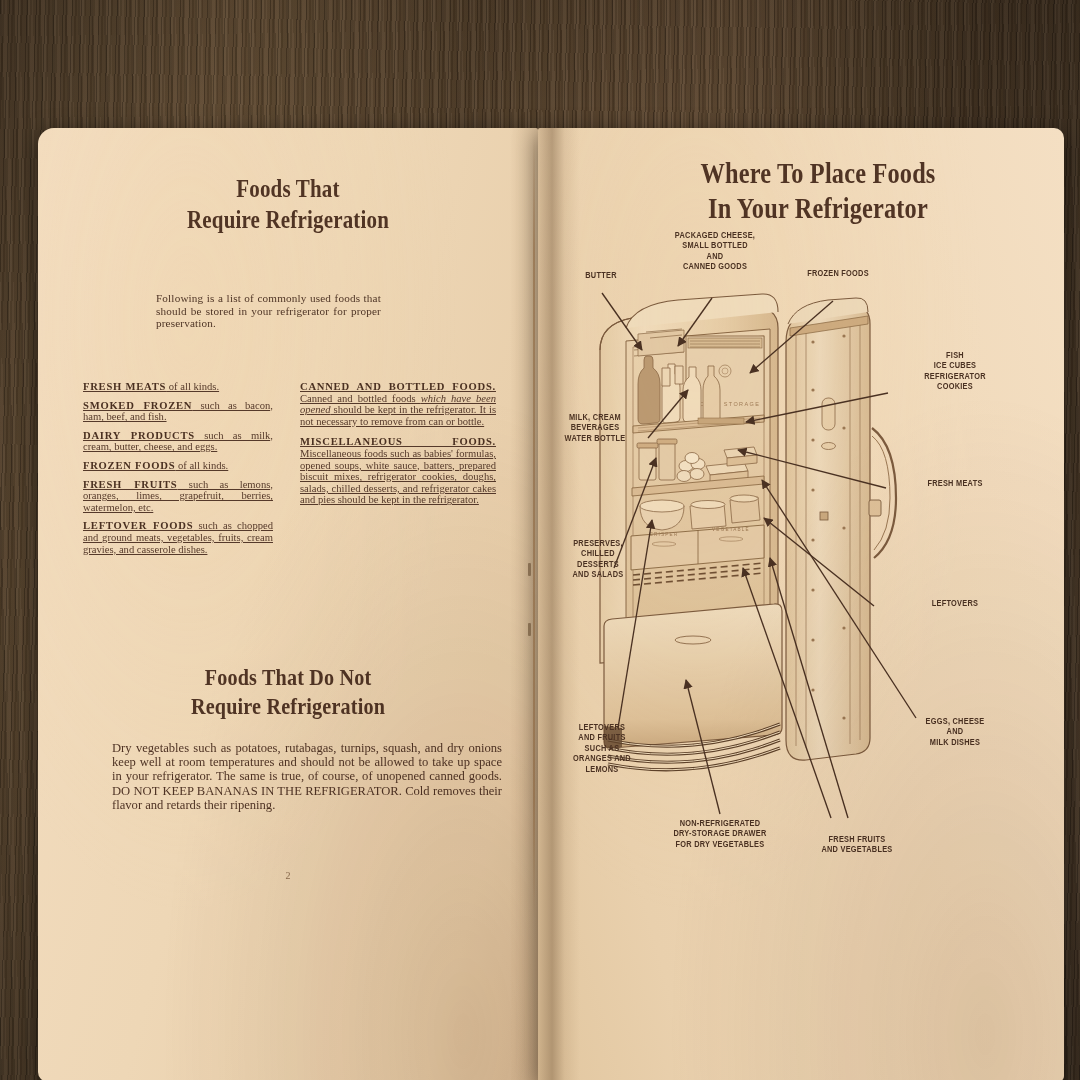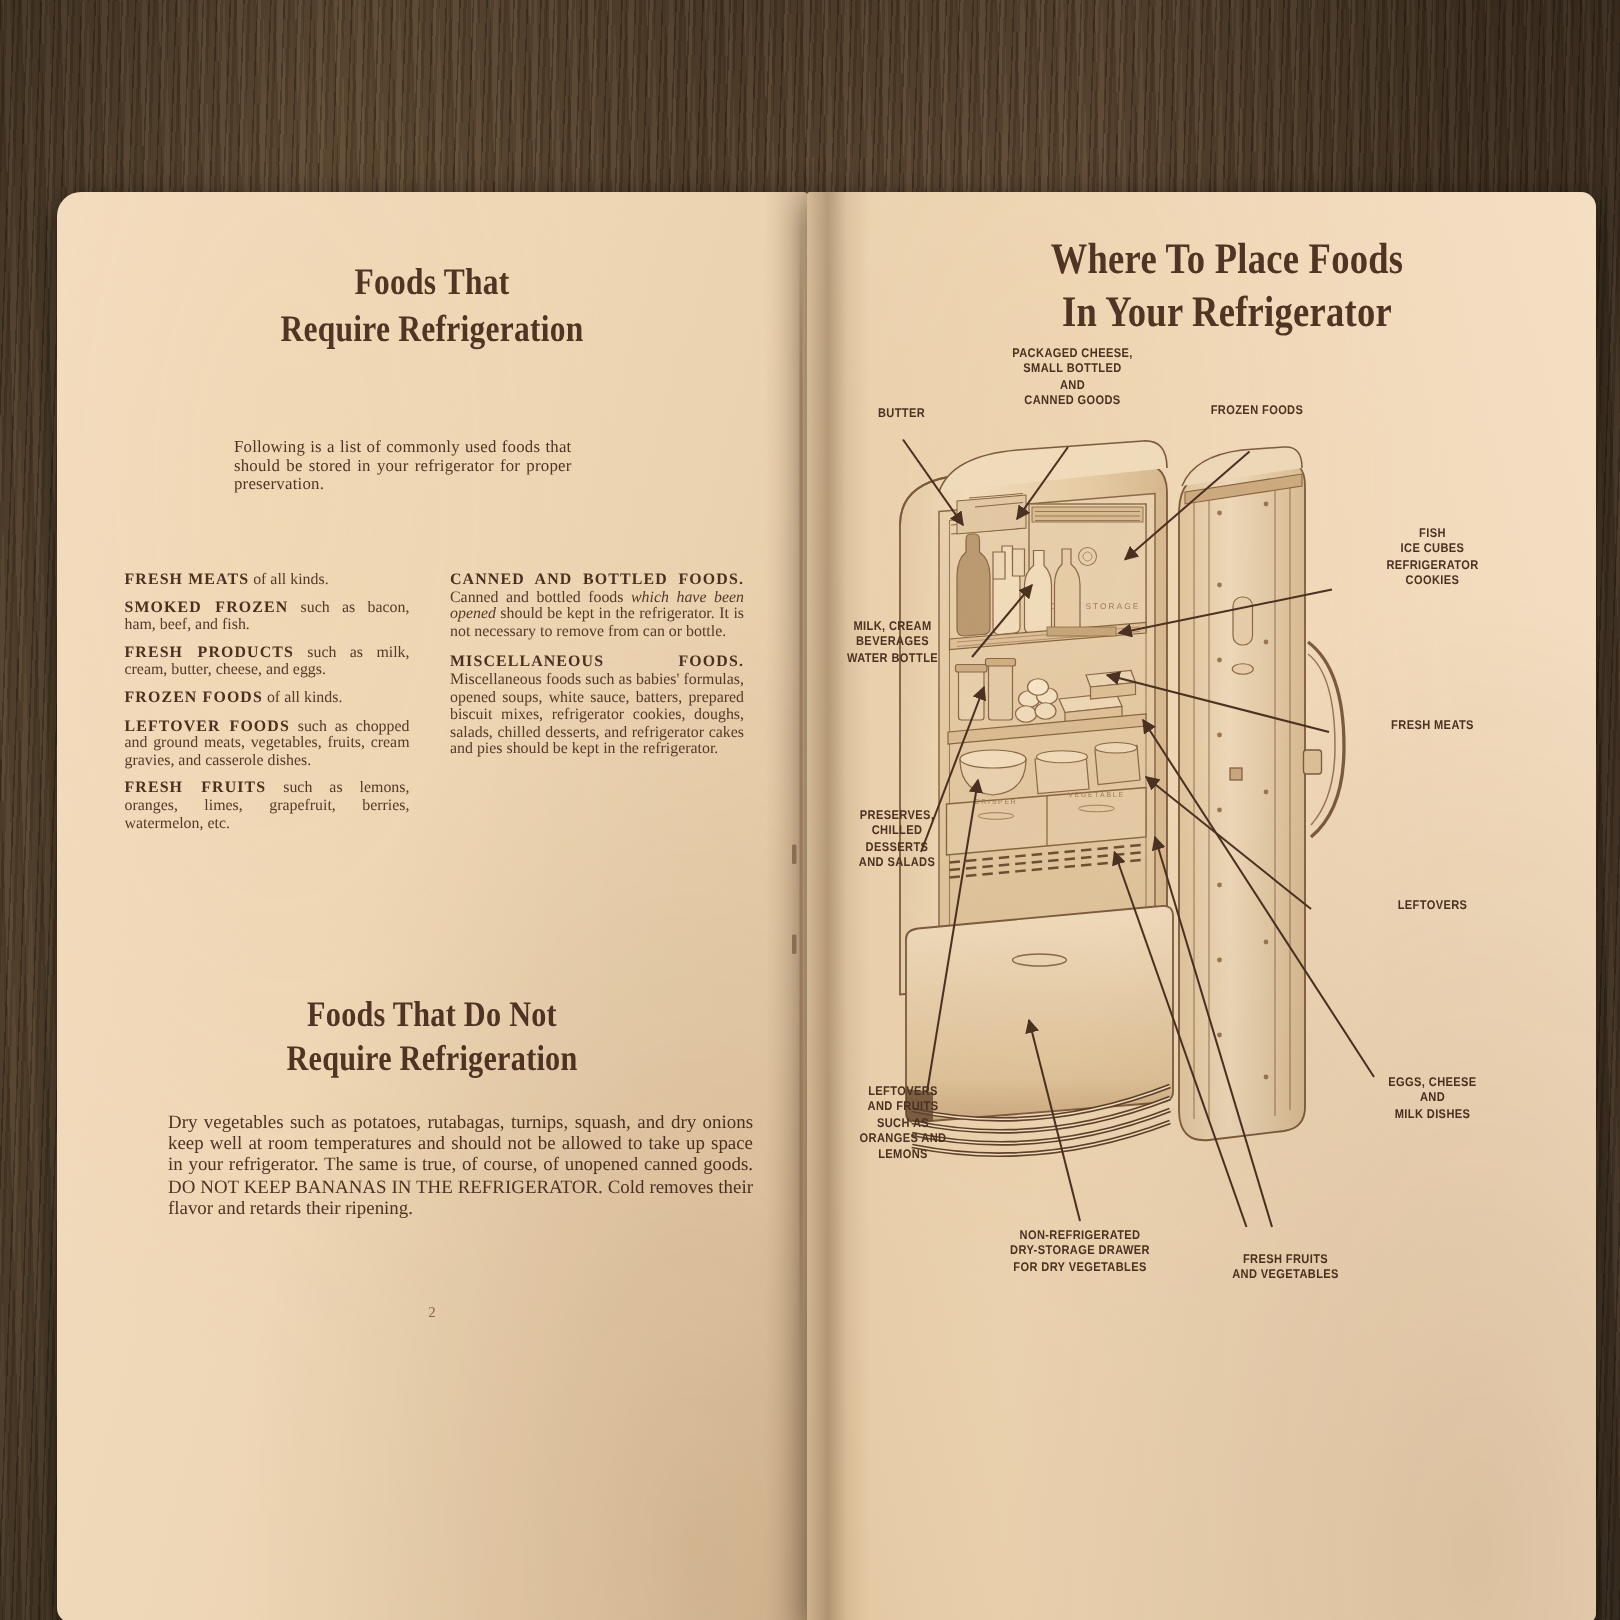--- a/index.html
+++ b/index.html
@@ -84,21 +84,21 @@
     font-family:"Liberation Serif", serif;
     color:#55392a;text-align:justify;
     font-size:10.6px;line-height:11.6px;
   }
   .body-para .ind{display:block;text-indent:20px;}
   .lead{
     font-family:"Liberation Serif", serif;
     color:#4f3526;text-align:justify;font-size:11.2px;line-height:12.6px;
     letter-spacing:.15px;
   }
-  .entry{margin-bottom:7px;}
+  .entry{margin-bottom:7px;text-decoration:underline;}
   .entry b{
     font-weight:bold;letter-spacing:.75px;color:#4a3021;
   }
   .entry i{font-style:italic;}
 
   .bignote{
     font-family:"Liberation Serif", serif;
     color:#4f3324;text-align:justify;font-size:12.6px;line-height:14.2px;margin-left:26px;
   }
   .pageno{
@@ -139,30 +139,30 @@
     </div>
 
     <div style="position:absolute;left:45px;top:253px;width:190px;">
       <div class="entry body-para">
         <b>FRESH MEATS</b><span> of all kinds.</span>
       </div>
       <div class="entry body-para">
         <b>SMOKED FROZEN</b><span> such as bacon, ham, beef, and fish.</span>
       </div>
       <div class="entry body-para">
-        <b>FRESH PRODUCTS</b><span> such as milk, cream, butter, cheese, and eggs.</span>
+        <b>DAIRY PRODUCTS</b><span> such as milk, cream, butter, cheese, and eggs.</span>
       </div>
       <div class="entry body-para">
         <b>FROZEN FOODS</b><span> of all kinds.</span>
       </div>
       <div class="entry body-para">
+        <b>FRESH FRUITS</b><span> such as lemons, oranges, limes, grapefruit, berries, watermelon, etc.</span>
+      </div>
+      <div class="entry body-para">
         <b>LEFTOVER FOODS</b><span> such as chopped and ground meats, vegetables, fruits, cream gravies, and casserole dishes.</span>
-      </div>
-      <div class="entry body-para">
-        <b>FRESH FRUITS</b><span> such as lemons, oranges, limes, grapefruit, berries, watermelon, etc.</span>
       </div>
     </div>
 
     <div style="position:absolute;left:262px;top:253px;width:196px;">
       <div class="entry body-para">
         <b>CANNED AND BOTTLED FOODS.</b>
         <span>Canned and bottled foods </span><i>which have been opened</i><span> should be kept in the refrigerator. It is not necessary to remove from can or bottle.</span>
       </div>
       <div class="entry body-para" style="margin-top:9px;">
         <b>MISCELLANEOUS FOODS.</b>

